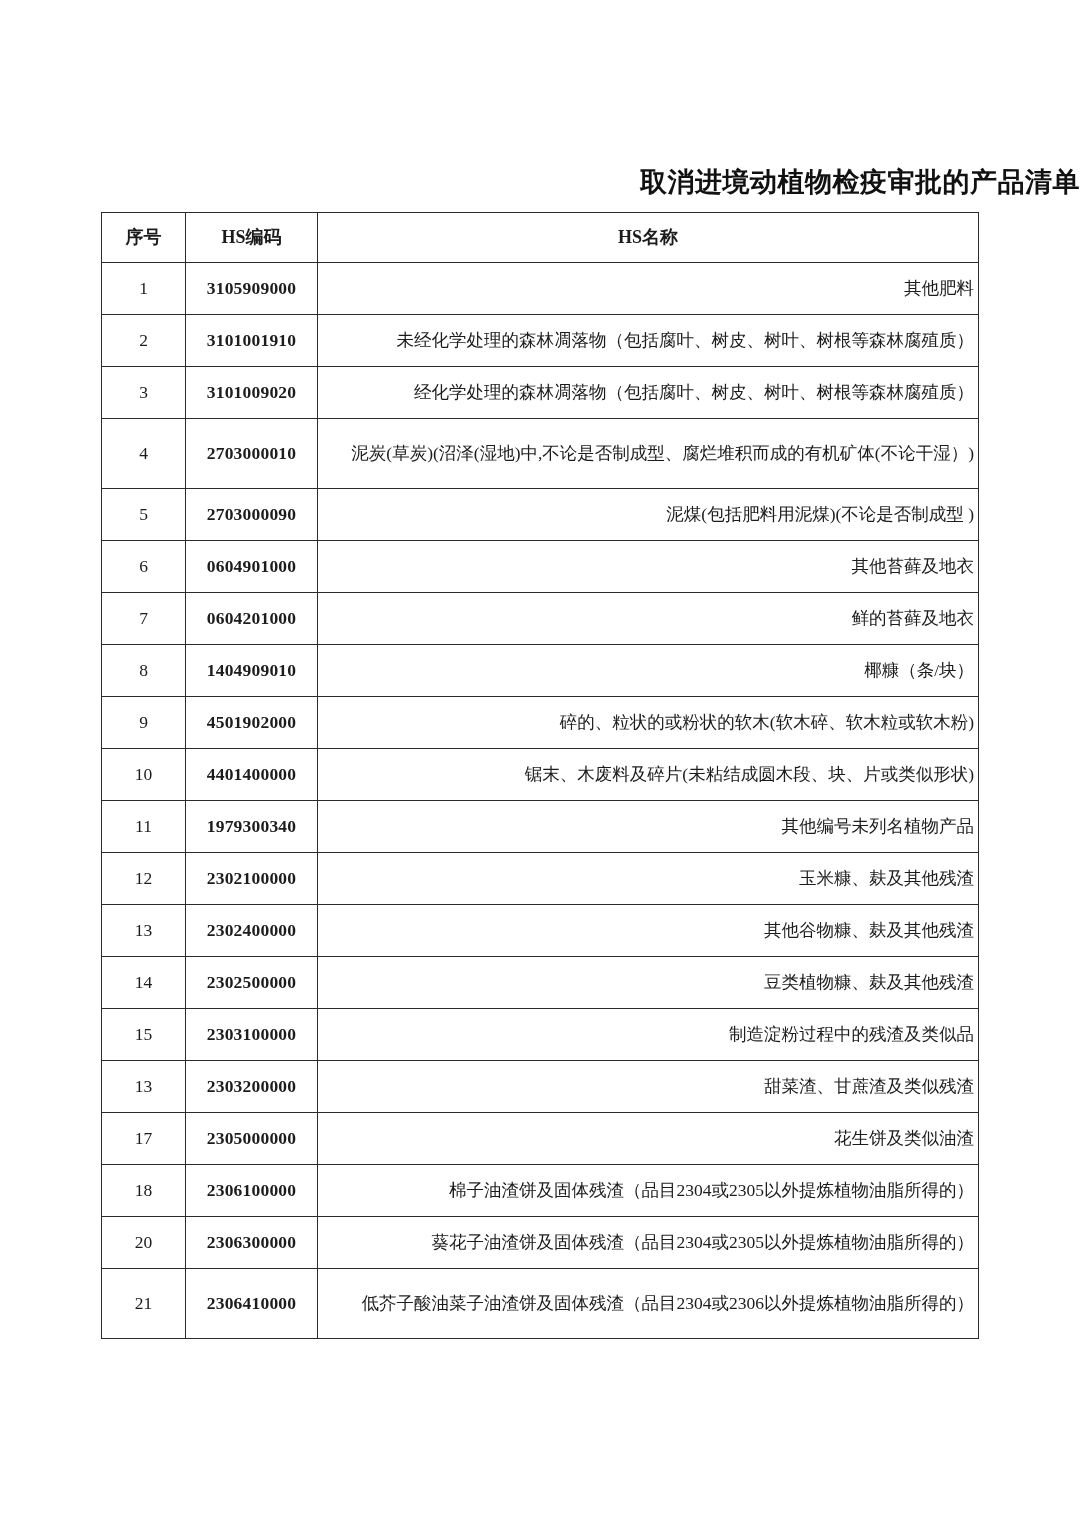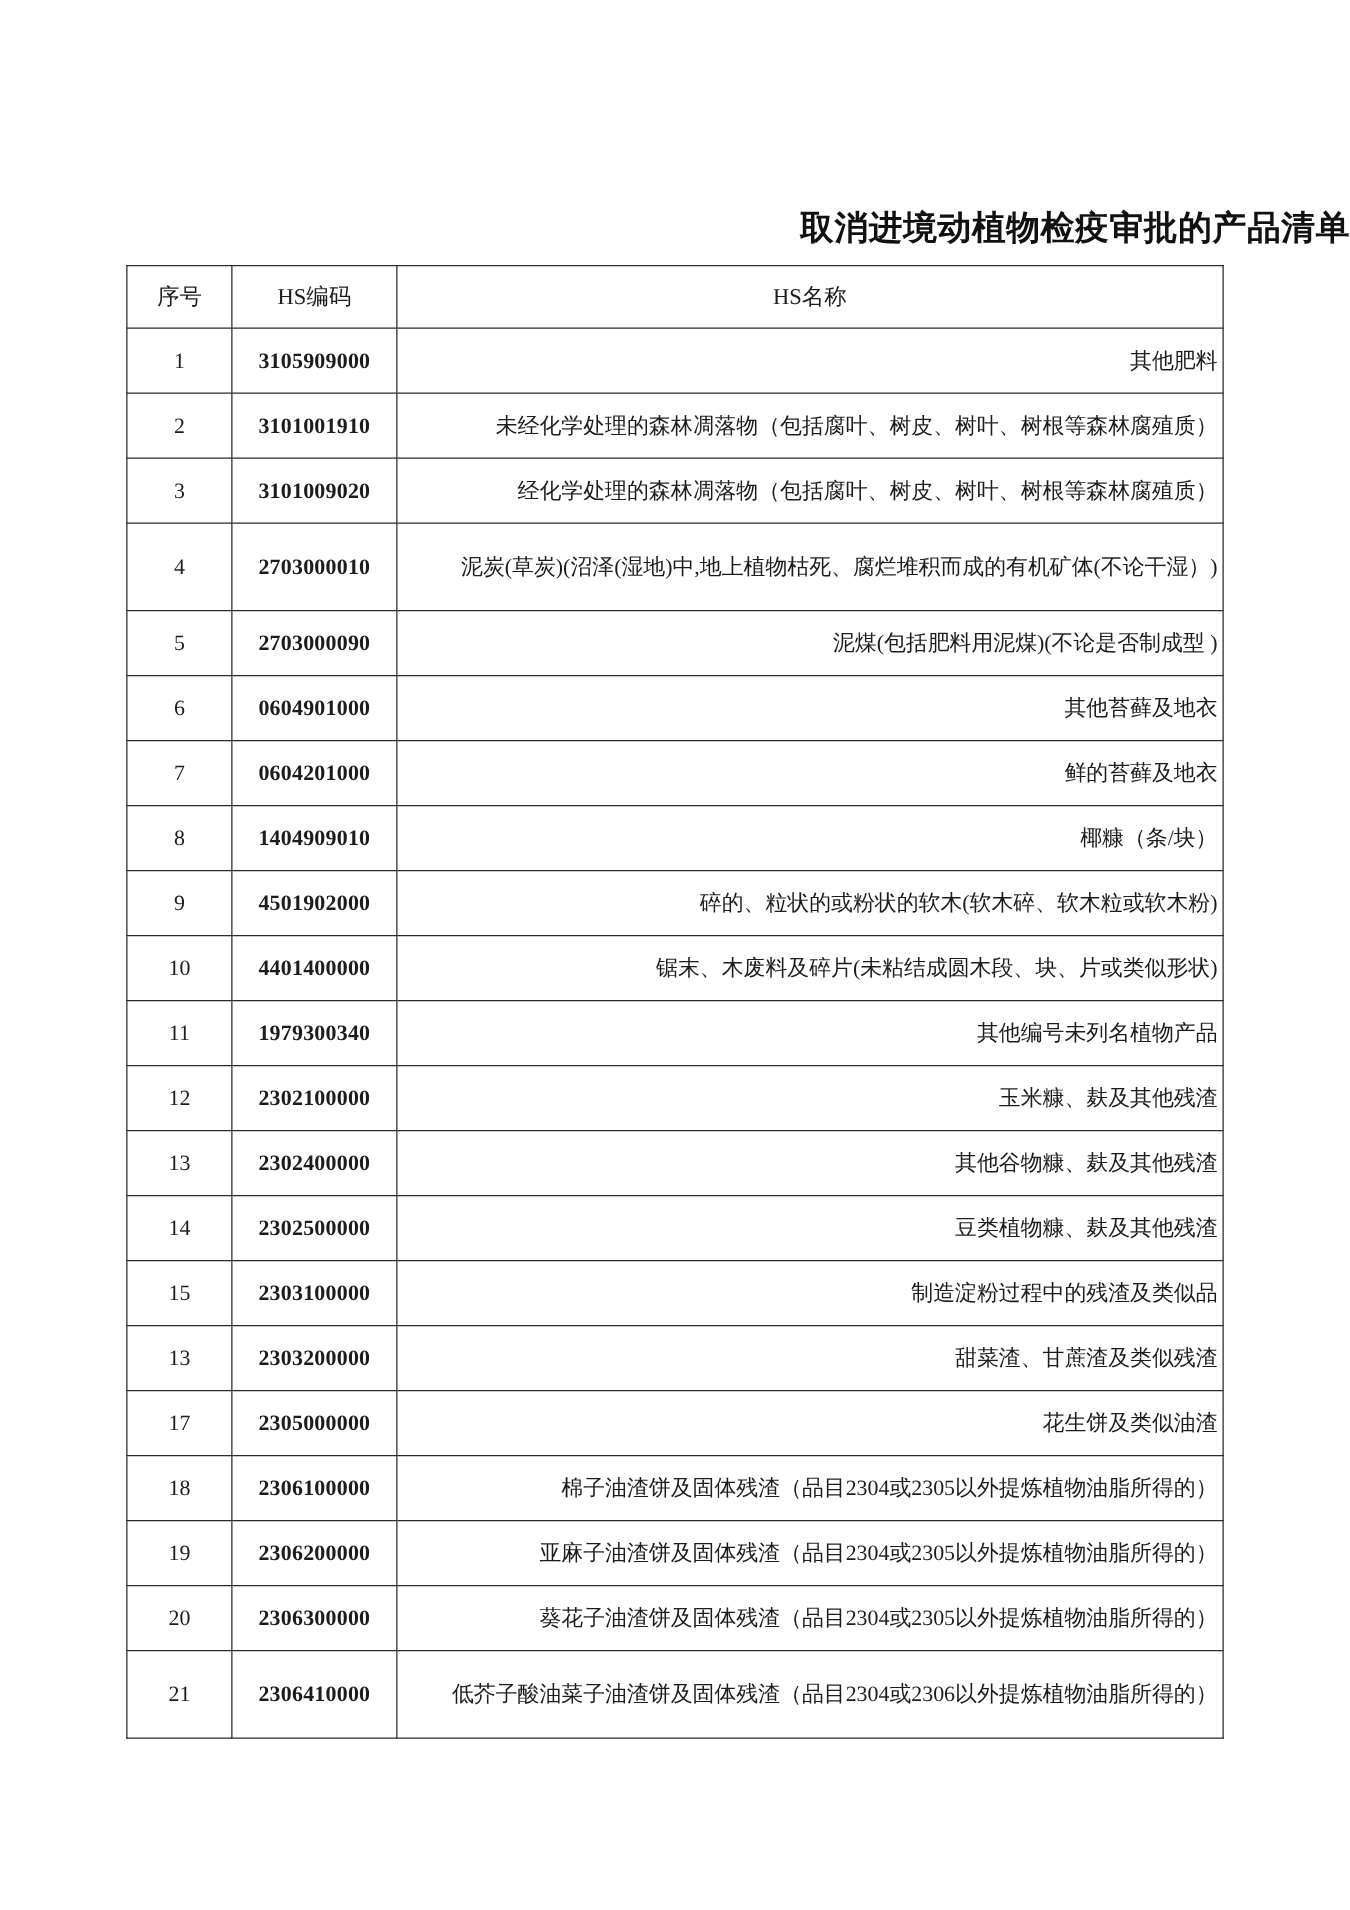--- a/index.html
+++ b/index.html
@@ -54,21 +54,21 @@
     border: 1.6px solid #2b2b2b;
     font-size: 17.5px;
     line-height: 1.45;
     color: #1c1c1c;
     vertical-align: middle;
     box-sizing: border-box;
   }
   table.product-table thead th {
     height: 50px;
     text-align: center;
-    font-weight: normal;
+    font-weight: bold;
     font-size: 18px;
     padding: 4px 6px;
   }
   td.cell-no {
     text-align: center;
     height: 52px;
     padding: 4px 2px;
     font-size: 17.5px;
   }
   td.cell-code {
@@ -119,21 +119,21 @@
             <td class="cell-name">未经化学处理的森林凋落物（包括腐叶、树皮、树叶、树根等森林腐殖质）</td>
           </tr>
           <tr>
             <td class="cell-no">3</td>
             <td class="cell-code">3101009020</td>
             <td class="cell-name">经化学处理的森林凋落物（包括腐叶、树皮、树叶、树根等森林腐殖质）</td>
           </tr>
           <tr class="row-tall">
             <td class="cell-no">4</td>
             <td class="cell-code">2703000010</td>
-            <td class="cell-name">泥炭(草炭)(沼泽(湿地)中,地上植物枯死、腐烂堆积而成的有机矿体(不论干湿）)</td>
+            <td class="cell-name">泥炭(草炭)(沼泽(湿地)中,不论是否制成型、腐烂堆积而成的有机矿体(不论干湿）)</td>
           </tr>
           <tr>
             <td class="cell-no">5</td>
             <td class="cell-code">2703000090</td>
             <td class="cell-name">泥煤(包括肥料用泥煤)(不论是否制成型 )</td>
           </tr>
           <tr>
             <td class="cell-no">6</td>
             <td class="cell-code">0604901000</td>
             <td class="cell-name">其他苔藓及地衣</td>
@@ -190,25 +190,20 @@
           </tr>
           <tr>
             <td class="cell-no">17</td>
             <td class="cell-code">2305000000</td>
             <td class="cell-name">花生饼及类似油渣</td>
           </tr>
           <tr>
             <td class="cell-no">18</td>
             <td class="cell-code">2306100000</td>
             <td class="cell-name">棉子油渣饼及固体残渣（品目2304或2305以外提炼植物油脂所得的）</td>
-          </tr>
-          <tr>
-            <td class="cell-no">19</td>
-            <td class="cell-code">2306200000</td>
-            <td class="cell-name">亚麻子油渣饼及固体残渣（品目2304或2305以外提炼植物油脂所得的）</td>
           </tr>
           <tr>
             <td class="cell-no">20</td>
             <td class="cell-code">2306300000</td>
             <td class="cell-name">葵花子油渣饼及固体残渣（品目2304或2305以外提炼植物油脂所得的）</td>
           </tr>
           <tr class="row-tall">
             <td class="cell-no">21</td>
             <td class="cell-code">2306410000</td>
             <td class="cell-name">低芥子酸油菜子油渣饼及固体残渣（品目2304或2306以外提炼植物油脂所得的）</td>

